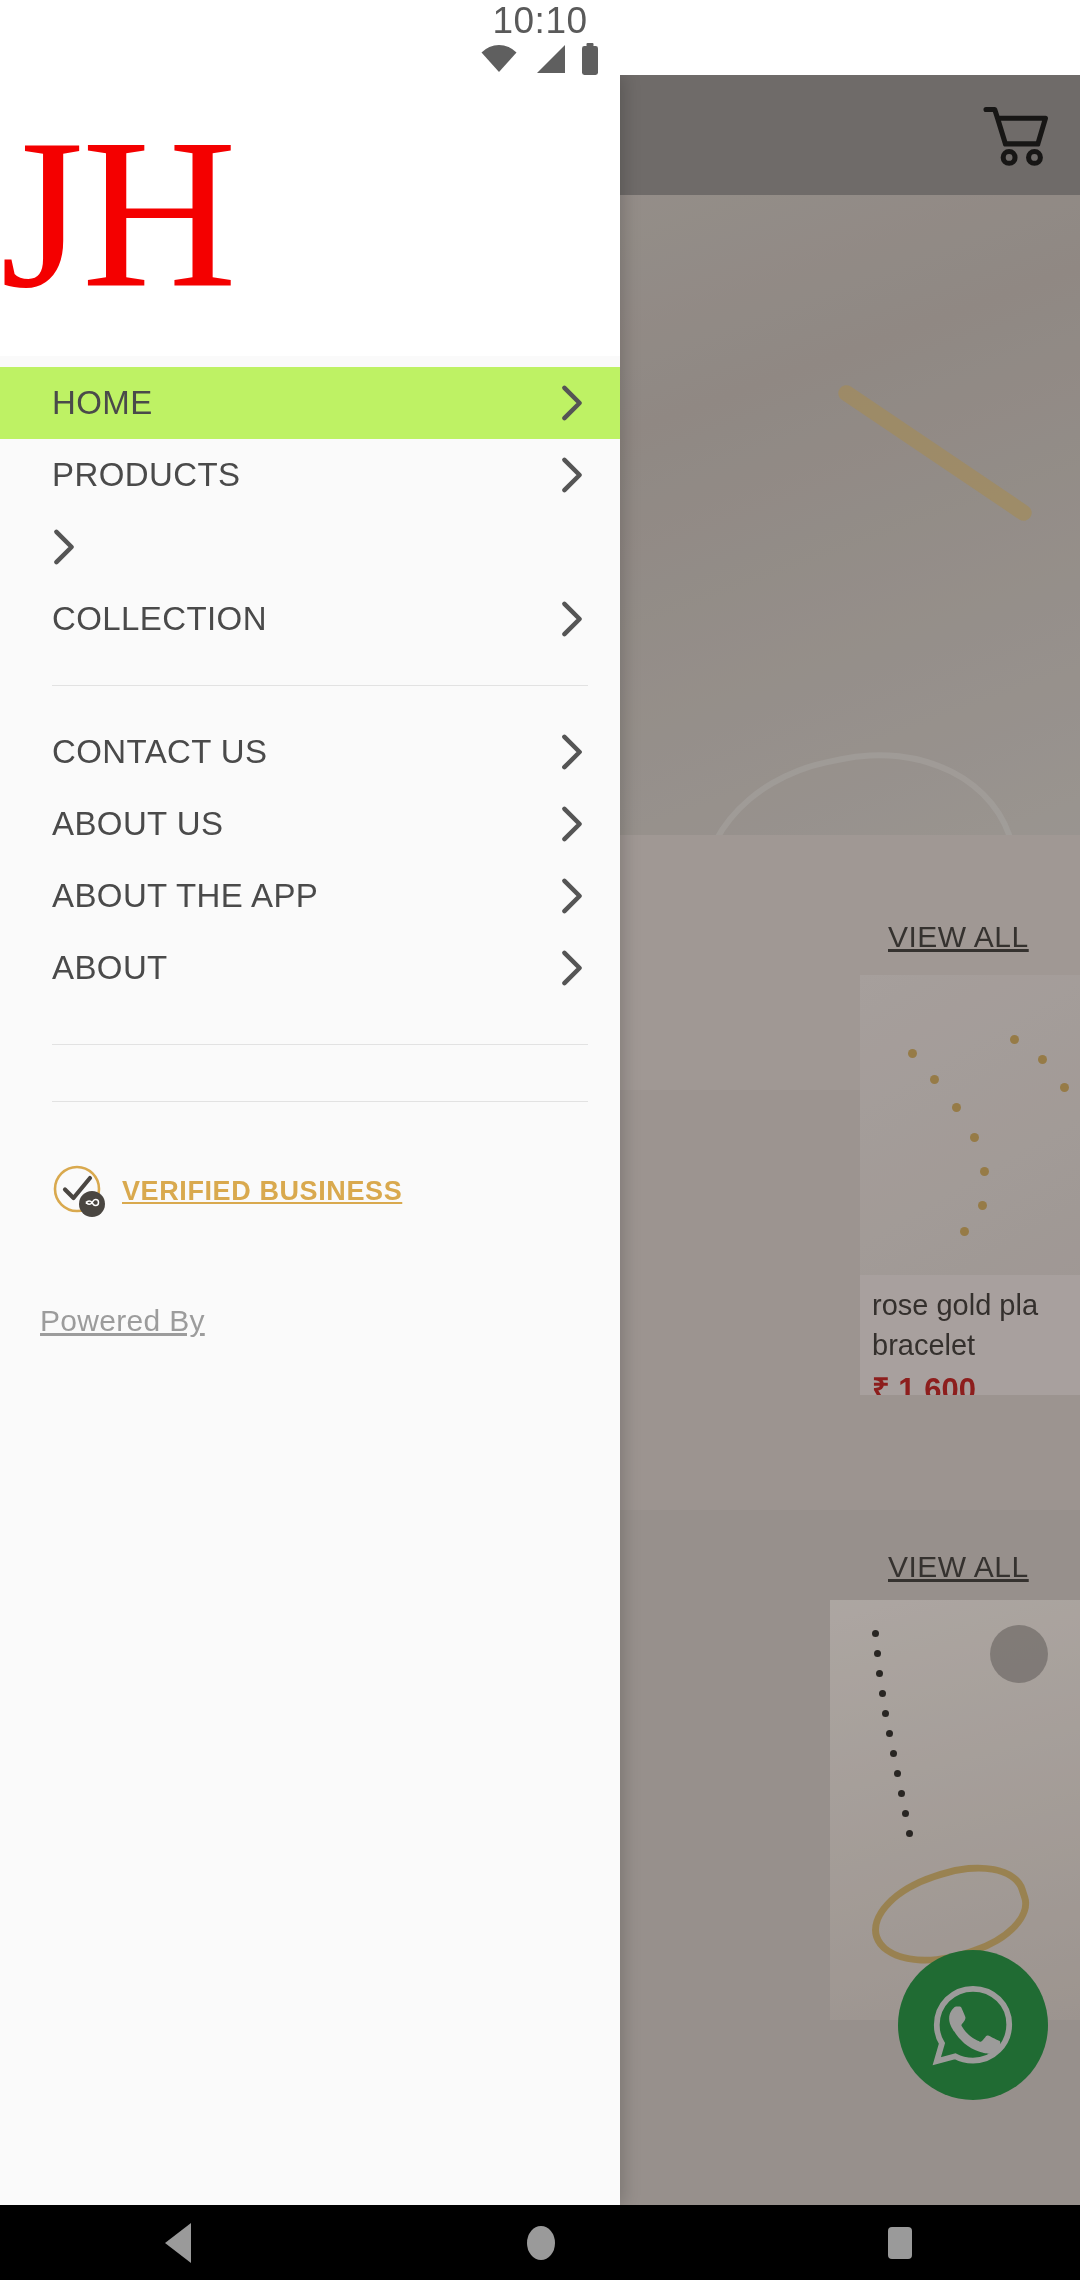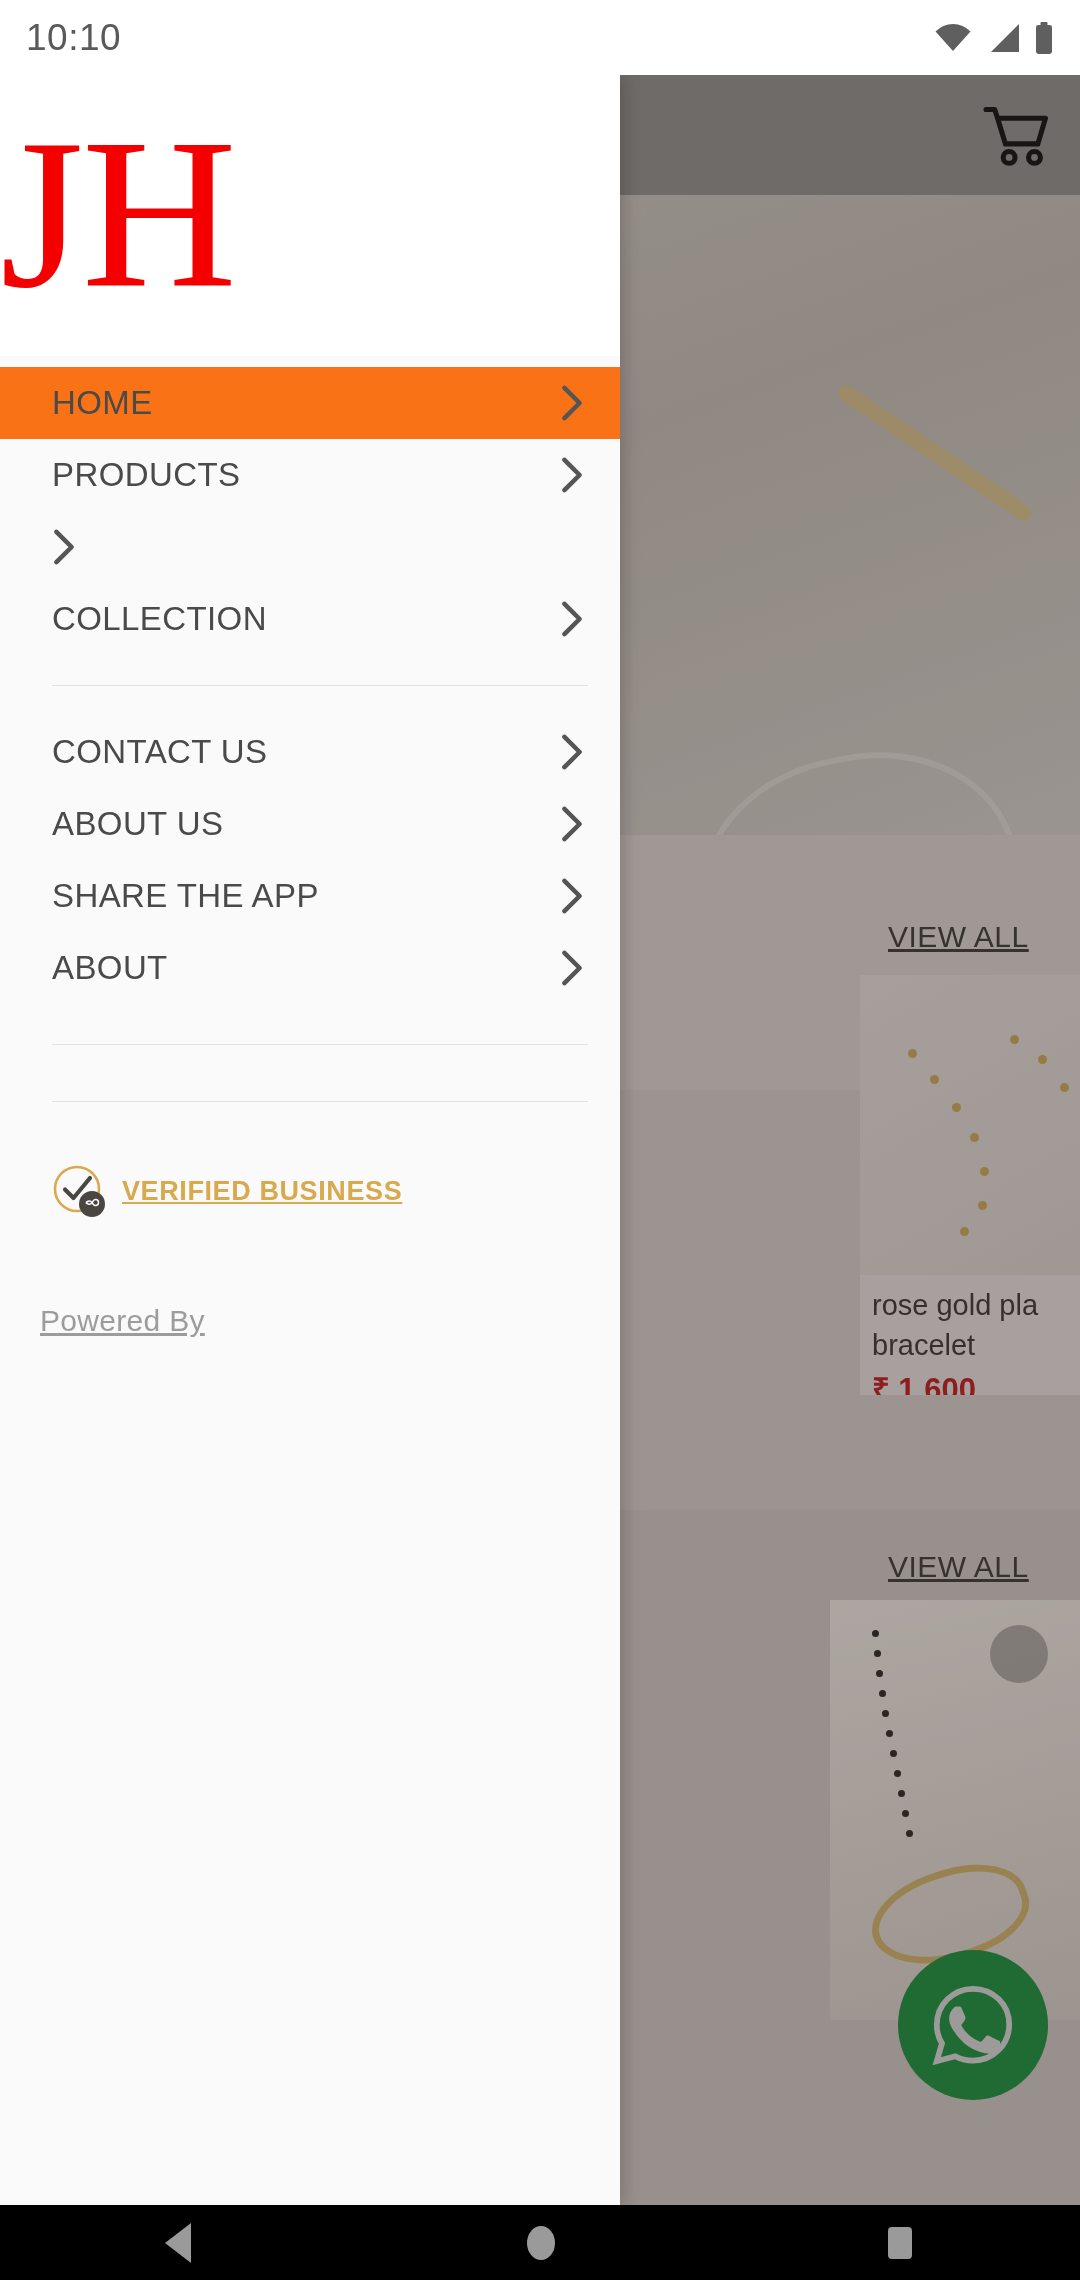--- a/index.html
+++ b/index.html
@@ -119,20 +119,21 @@
     background:rgba(40,36,34,.30);
     pointer-events:none;
   }
 
   
   .status-bar{
     position:absolute; left:0; top:0; width:1080px; height:75px;
     background:#ffffff; z-index:40;
     display:flex; align-items:center; justify-content:space-between;
     padding:0 26px;
+    flex-direction:column;
   }
   .status-time{
     font-size:37px; color:#5a5a5a; letter-spacing:.5px;
   }
   .status-icons{ display:flex; align-items:center; gap:13px; }
   .status-icons svg{ display:block; }
 
   
   .drawer{
     position:absolute; left:0; top:75px; width:620px; height:2130px;
@@ -151,21 +152,21 @@
     letter-spacing:-2px;
     margin-top:-4px;
   }
 
   .menu-group{ padding:0; }
   .menu-item{
     height:72px; display:flex; align-items:center;
     padding:0 36px 0 52px;
     cursor:pointer;
   }
-  .menu-item.active{ background:#f97316; }
+  .menu-item.active{ background:#bef264; }
   .menu-label{
     flex:1; font-size:33px; color:#4a4a4a;
     letter-spacing:.4px; white-space:nowrap;
   }
   .chev{ width:24px; height:38px; flex:0 0 auto; }
   .chev svg{ display:block; width:100%; height:100%; }
 
   .spacer-11{ height:11px; }
   .spacer-24{ height:24px; }
   .spacer-30{ height:30px; }
@@ -383,21 +384,21 @@
     <div class="menu-item">
       <span class="menu-label">ABOUT US</span>
       <span class="chev">
         <svg viewBox="0 0 12 20">
             <path d="M2 2 L10 10 L2 18" fill="none" stroke="#555" stroke-width="2.4" stroke-linecap="round" stroke-linejoin="round"></path>
           </svg>
       </span>
     </div>
 
     <div class="menu-item">
-      <span class="menu-label">SHARE THE APP</span>
+      <span class="menu-label">ABOUT THE APP</span>
       <span class="chev">
         <svg viewBox="0 0 12 20">
             <path d="M2 2 L10 10 L2 18" fill="none" stroke="#555" stroke-width="2.4" stroke-linecap="round" stroke-linejoin="round"></path>
           </svg>
       </span>
     </div>
 
     <div class="menu-item">
       <span class="menu-label">ABOUT</span>
       <span class="chev">

